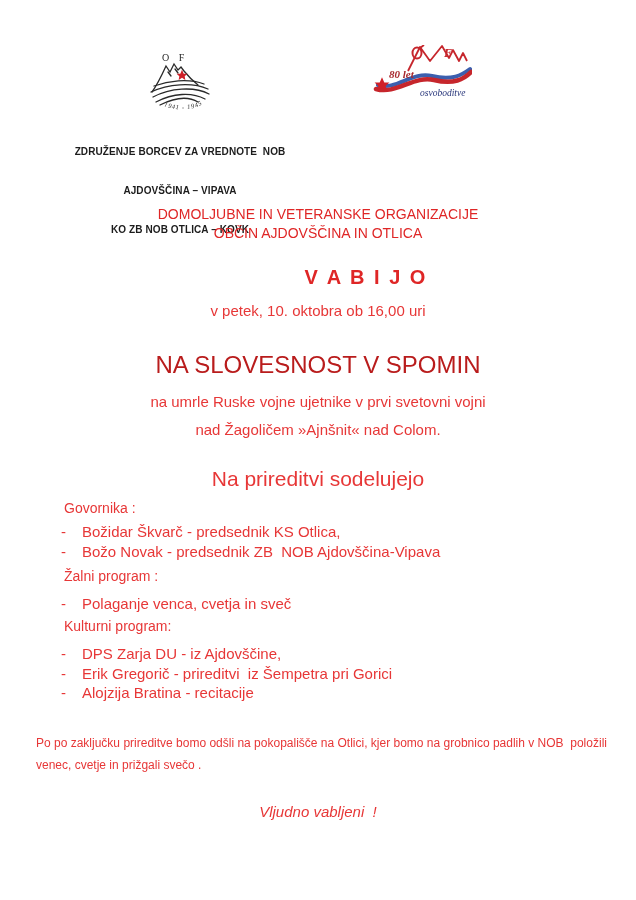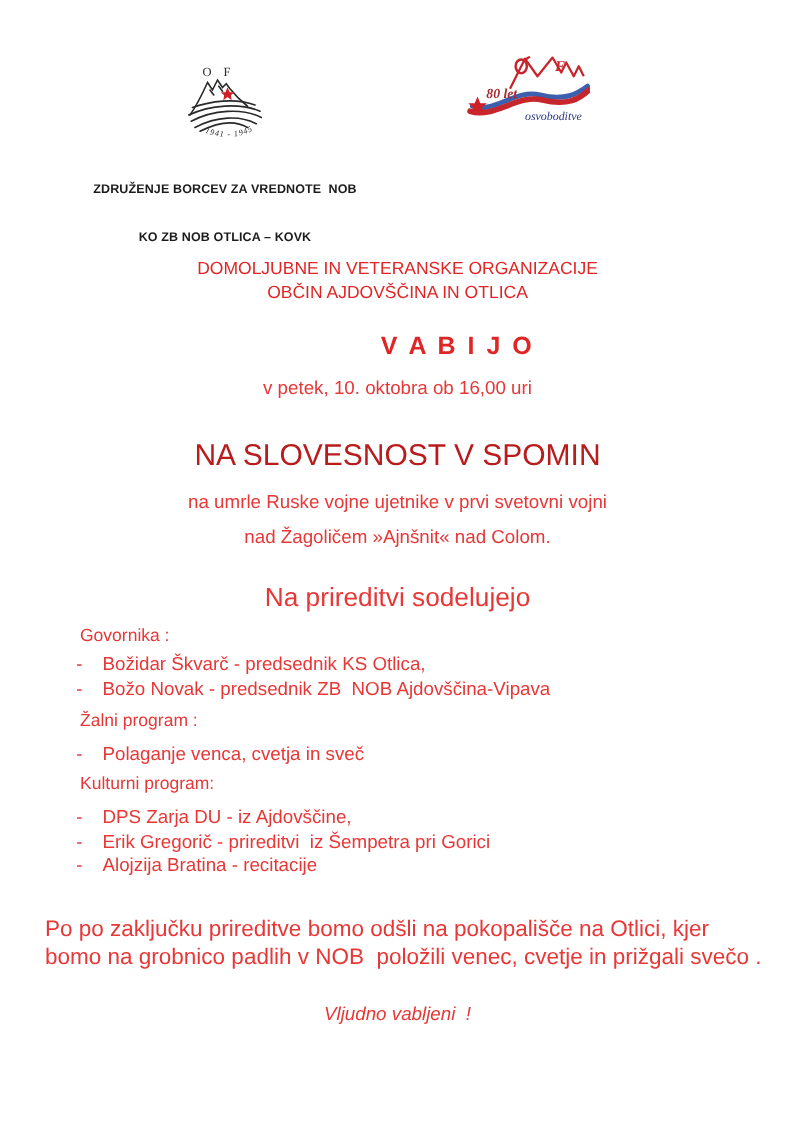--- a/index.html
+++ b/index.html
@@ -33,21 +33,21 @@
   .item-list { left:61px; color:#e73737; font-size:15px; }
   .list-1 { top:522px; }
   .list-2 { top:594px; }
   .list-3 { top:644px; }
   .item-row { display:flex; line-height:19.5px; }
   .item-row .dash { width:21px; flex:0 0 21px; }
   .list-1 .item-row { line-height:20px; }
 
   .closing-par {
     left:36px; top:732px; width:578px; color:#e73737;
-    font-size:18px; line-height:22px; white-space:pre-wrap;
+    font-size:12px; line-height:22px; white-space:pre-wrap;
   }
   .farewell { top:803px; color:#e73737; font-size:15px; font-style:italic; }
 
   svg text { font-family:"Liberation Serif", serif; }
 </style>
 </head>
 <body>
 
 <div class="page">
 
@@ -65,20 +65,21 @@
     </g>
     <path fill="#cf2028" transform="translate(34,25.5) scale(0.95)" d="M0,-6 L1.76,-1.85 L5.7,-1.85 L2.85,0.7 L3.5,4.85 L0,2.3 L-3.5,4.85 L-2.85,0.7 L-5.7,-1.85 L-1.76,-1.85 Z"></path>
     <path id="yearArc" d="M10,53 C24,62 48,62 60,50" fill="none" stroke="none"></path>
     <text font-size="6.5" font-style="italic" fill="#2a2a2a" letter-spacing="0.8">
       <textPath href="#yearArc" startOffset="50%" text-anchor="middle">1941 - 1945</textPath>
     </text>
   </svg>
 
   <div class="abs org-caption">
     <div class="pre">ZDRUŽENJE BORCEV ZA VREDNOTE  NOB</div>
+    <div>AJDOVŠČINA – VIPAVA</div>
     <div>KO ZB NOB OTLICA – KOVK</div>
   </div>
 
   <svg class="abs" style="left:372px; top:45px;" width="100" height="60" viewBox="0 0 100 60">
     <path d="M6,40 C24,46 40,26 60,31 C80,36 90,30 98,24" fill="none" stroke="#3c5fae" stroke-width="4" stroke-linecap="round"></path>
     <path d="M4,44 C24,50 42,30 62,35 C82,40 92,34 99,27" fill="none" stroke="#c6262c" stroke-width="4.5" stroke-linecap="round"></path>
     <path fill="#cf2028" transform="translate(10,40) scale(1.3)" d="M0,-6 L1.76,-1.85 L5.7,-1.85 L2.85,0.7 L3.5,4.85 L0,2.3 L-3.5,4.85 L-2.85,0.7 L-5.7,-1.85 L-1.76,-1.85 Z"></path>
     <text x="17" y="33" font-size="11" font-style="italic" font-weight="bold" fill="#a8292e">80 let</text>
     <g fill="none" stroke="#c6262c" stroke-width="1.8" stroke-linejoin="round">
       <path d="M36,26 L48,2 L58,16 L70,1 L77,13 L81,5 L87,16 L91,8 L95,16"></path>

